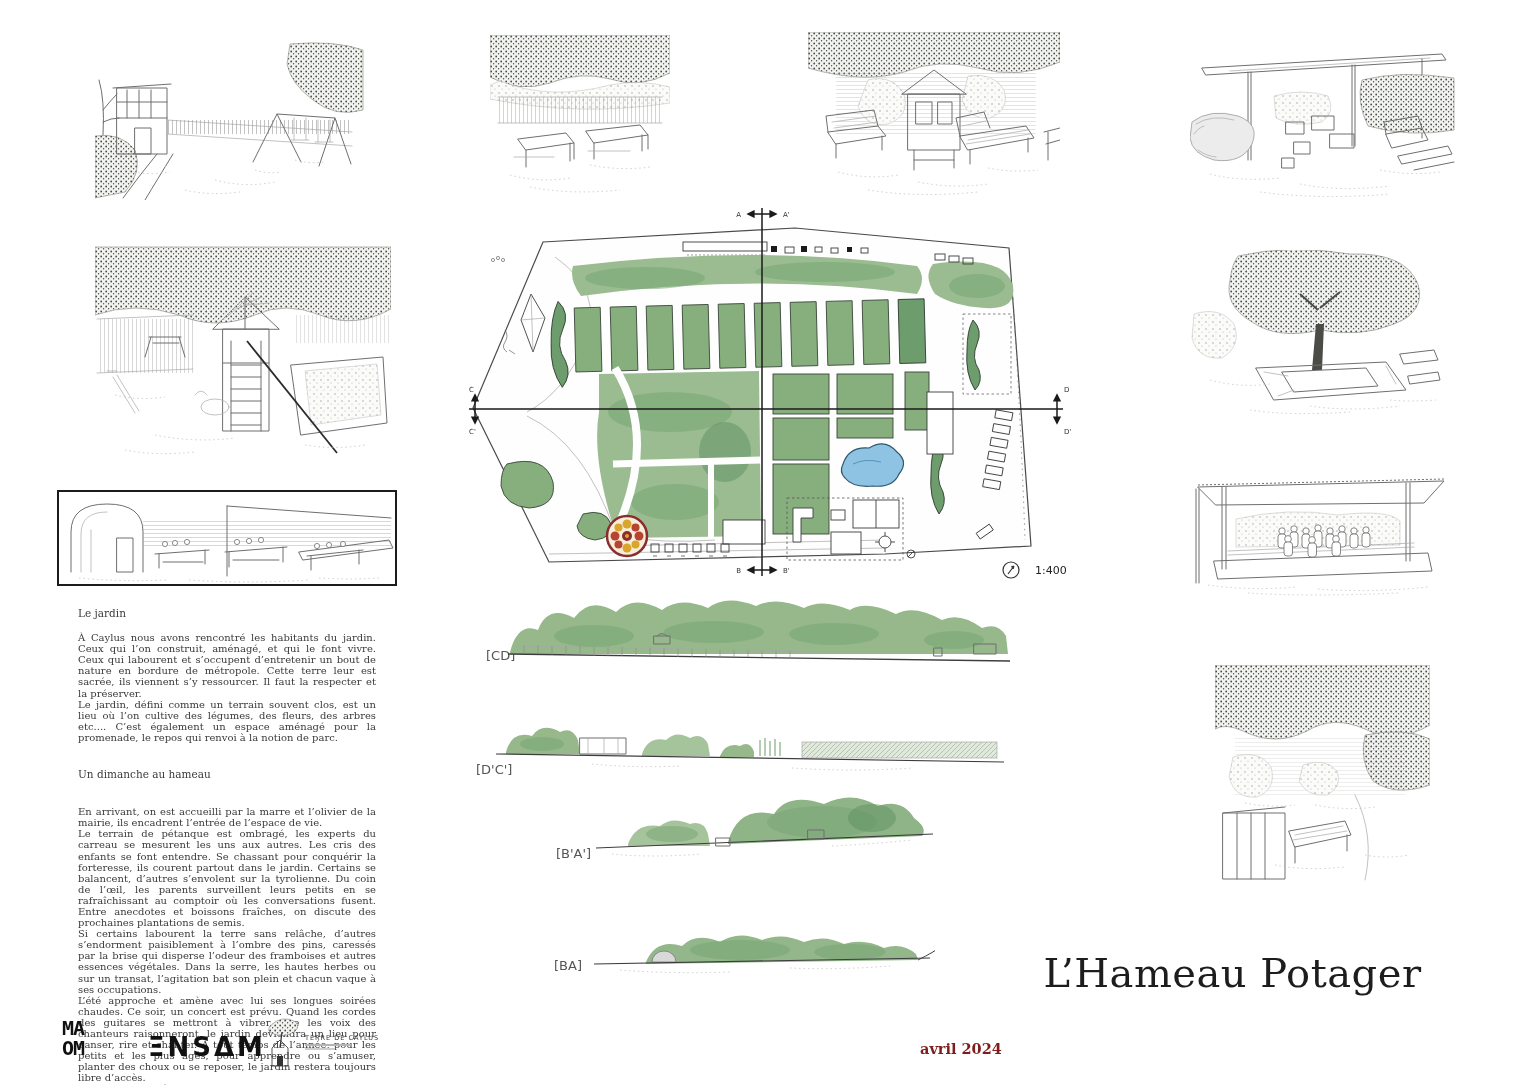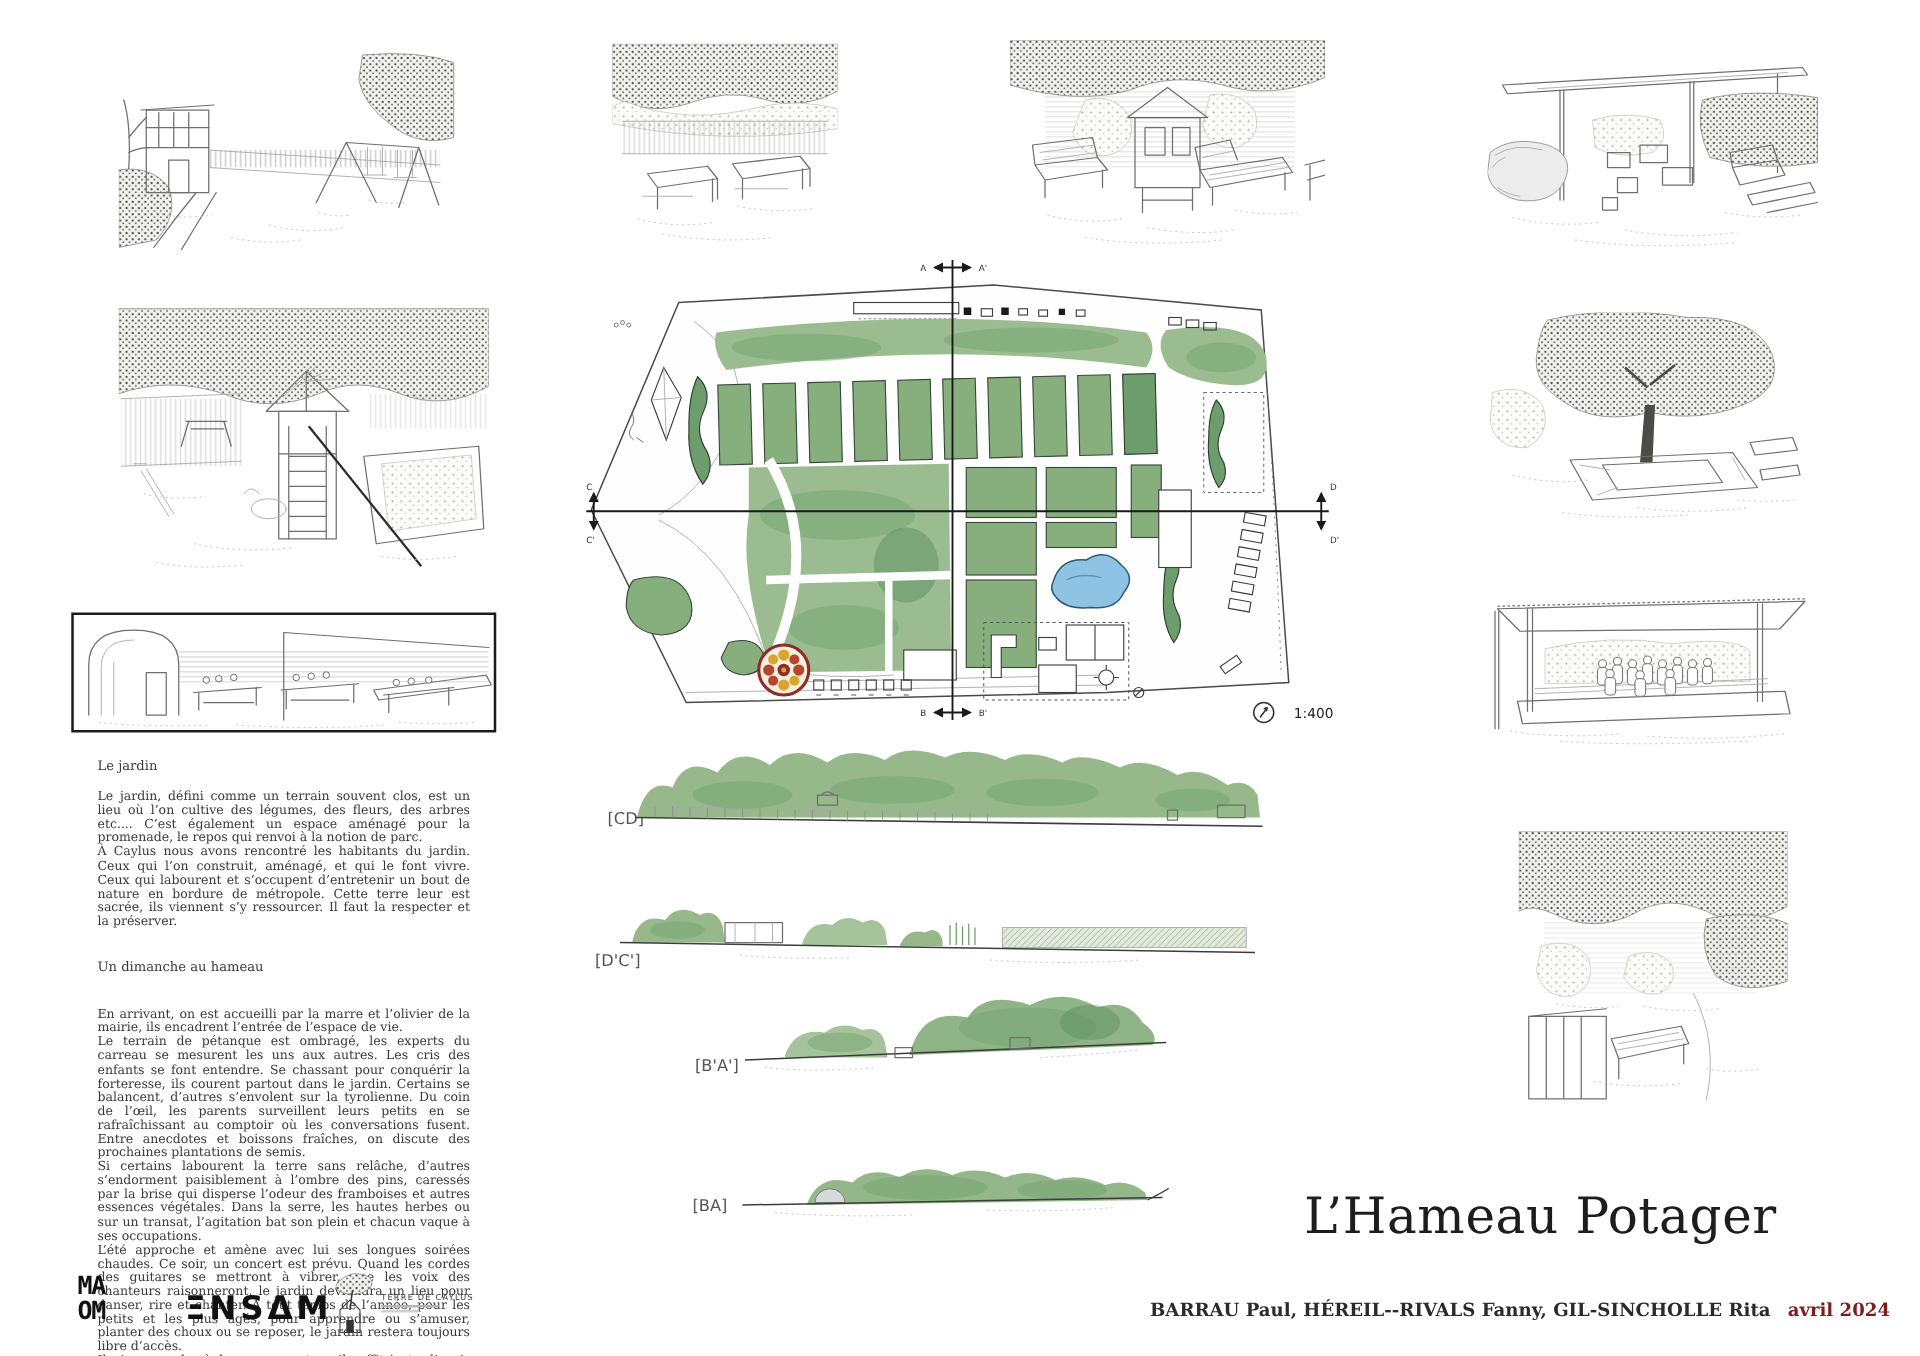--- a/index.html
+++ b/index.html
@@ -186,22 +186,22 @@
     <circle cx="258" cy="54" r="2.6"></circle>
         <circle cx="270" cy="53" r="2.6"></circle>
         <circle cx="284" cy="52" r="2.6"></circle>
   </g>
   <path class="scr" d="M20,86 q40,4 90,2 M130,88 q60,4 120,0 M260,86 q30,2 60,0"></path>
 </svg>
 </div>
 
 <div class="abs textpanel" style="left:78px;top:608px">
   <h4>Le jardin</h4>
+  <p>À Caylus nous avons rencontré les habitants du jardin. Ceux qui l’on construit, aménagé, et qui le font vivre. Ceux qui labourent et s’occupent d’entretenir un bout de nature en bordure de métropole. Cette terre leur est sacrée, ils viennent s’y ressourcer. Il faut la respecter et la préserver.</p>
   <p>Le jardin, défini comme un terrain souvent clos, est un lieu où l’on cultive des légumes, des fleurs, des arbres etc.... C’est également un espace aménagé pour la promenade, le repos qui renvoi à la notion de parc.</p>
-  <p>À Caylus nous avons rencontré les habitants du jardin. Ceux qui l’on construit, aménagé, et qui le font vivre. Ceux qui labourent et s’occupent d’entretenir un bout de nature en bordure de métropole. Cette terre leur est sacrée, ils viennent s’y ressourcer. Il faut la respecter et la préserver.</p>
   <h4 class="h2">Un dimanche au hameau</h4>
   <p>En arrivant, on est accueilli par la marre et l’olivier de la mairie, ils encadrent l’entrée de l’espace de vie.</p>
   <p>Le terrain de pétanque est ombragé, les experts du carreau se mesurent les uns aux autres. Les cris des enfants se font entendre. Se chassant pour conquérir la forteresse, ils courent partout dans le jardin. Certains se balancent, d’autres s’envolent sur la tyrolienne. Du coin de l’œil, les parents surveillent leurs petits en se rafraîchissant au comptoir où les conversations fusent. Entre anecdotes et boissons fraîches, on discute des prochaines plantations de semis.</p>
   <p>Si certains labourent la terre sans relâche, d’autres s’endorment paisiblement à l’ombre des pins, caressés par la brise qui disperse l’odeur des framboises et autres essences végétales. Dans la serre, les hautes herbes ou sur un transat, l’agitation bat son plein et chacun vaque à ses occupations.</p>
   <p>L’été approche et amène avec lui ses longues soirées chaudes. Ce soir, un concert est prévu. Quand les cordes des guitares se mettront à vibrer, que les voix des chanteurs raisonneront, le jardin deviendra un lieu pour danser, rire et chanter. À tout temps de l’année, pour les petits et les plus âgés, pour apprendre ou s’amuser, planter des choux ou se reposer, le jardin restera toujours libre d’accès.</p>
   <p>Il n’y a pas de règles pour y entrer, il suffit juste d’avoir l’âme au potager.</p>
 </div>
 
 <div class="abs" style="left:465px;top:202px">
 <svg width="620" height="400" viewBox="0 0 620 400" style="font-family:'DejaVu Sans',sans-serif">
@@ -481,21 +481,20 @@
   <path class="ln" d="M74,166 L130,156 L136,170 L80,182 Z M80,182 V198 M132,170 V186"></path>
   <path class="lnl" d="M80,170 L128,161 M78,175 L132,166"></path>
   <path class="lnl" d="M140,130 Q160,170 150,215"></path>
   <path class="scr" d="M30,138 q25,5 50,2 M100,140 q30,6 60,2 M60,200 q30,6 70,2 M150,190 q20,4 45,0"></path>
 </svg>
 </div>
 
 <div class="abs board-title" style="left:1040px;top:950px;width:385px">L’Hameau Potager</div>
 
 <div class="abs footer-row">
-  <span class="credits">BARRAU Paul, HÉREIL--RIVALS Fanny, GIL-SINCHOLLE Rita</span>
   <span class="date">avril 2024</span>
 </div>
 
 <div class="abs maom" style="left:62px;top:1018px">
   <div>MA</div>
   <div>OM</div>
 </div>
 
 <div class="abs ensam" style="left:148px;top:1032px">ΞNSΔM</div>
 

